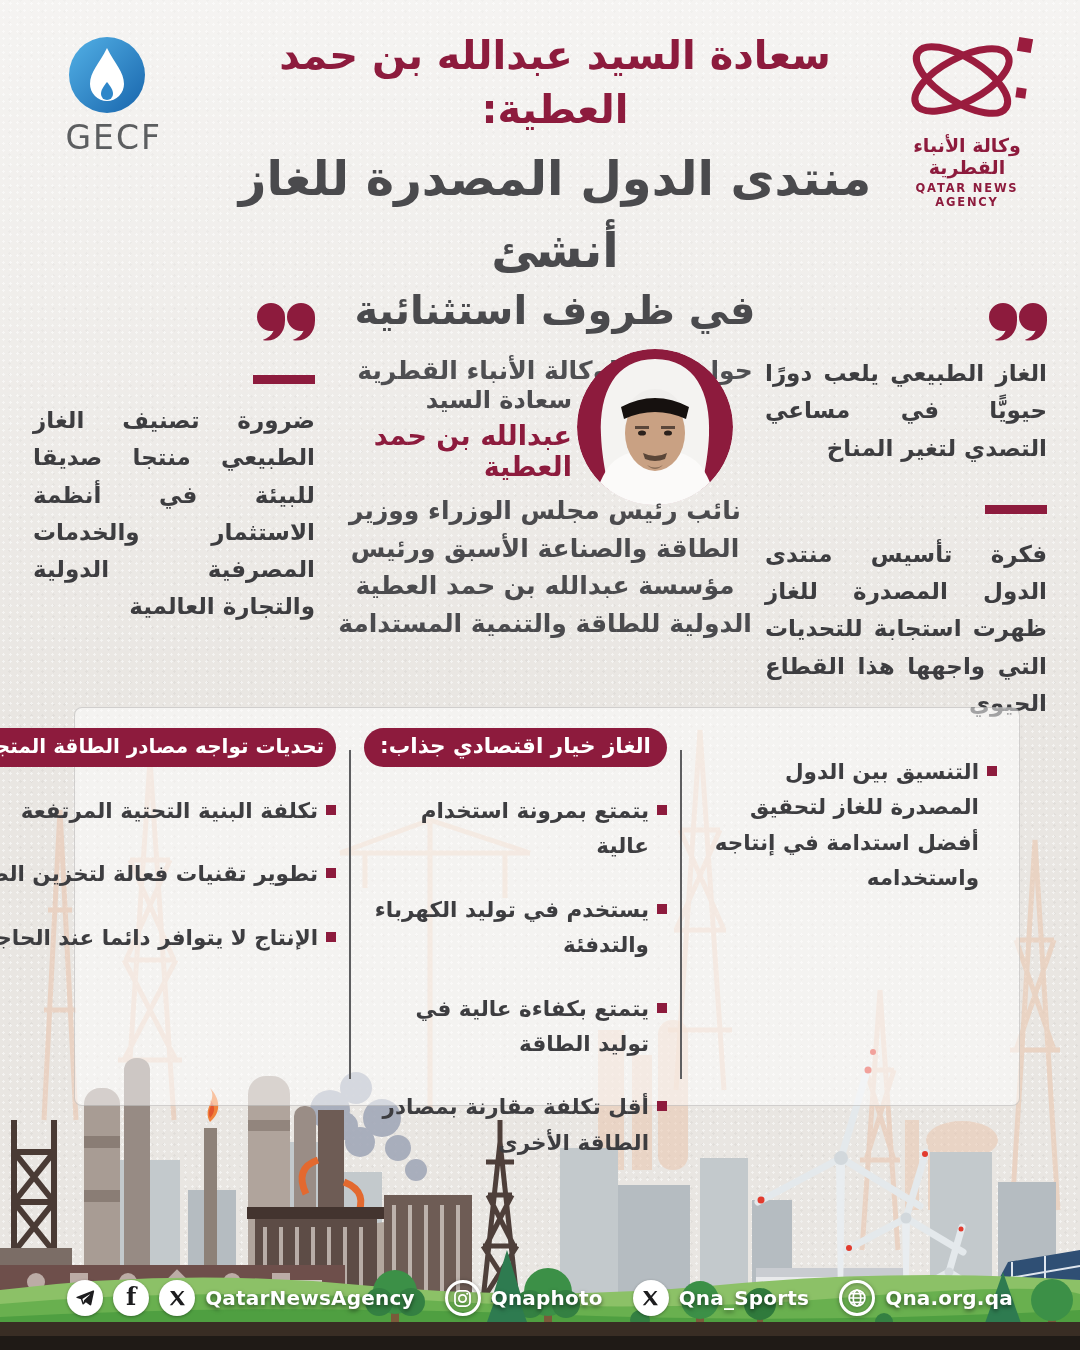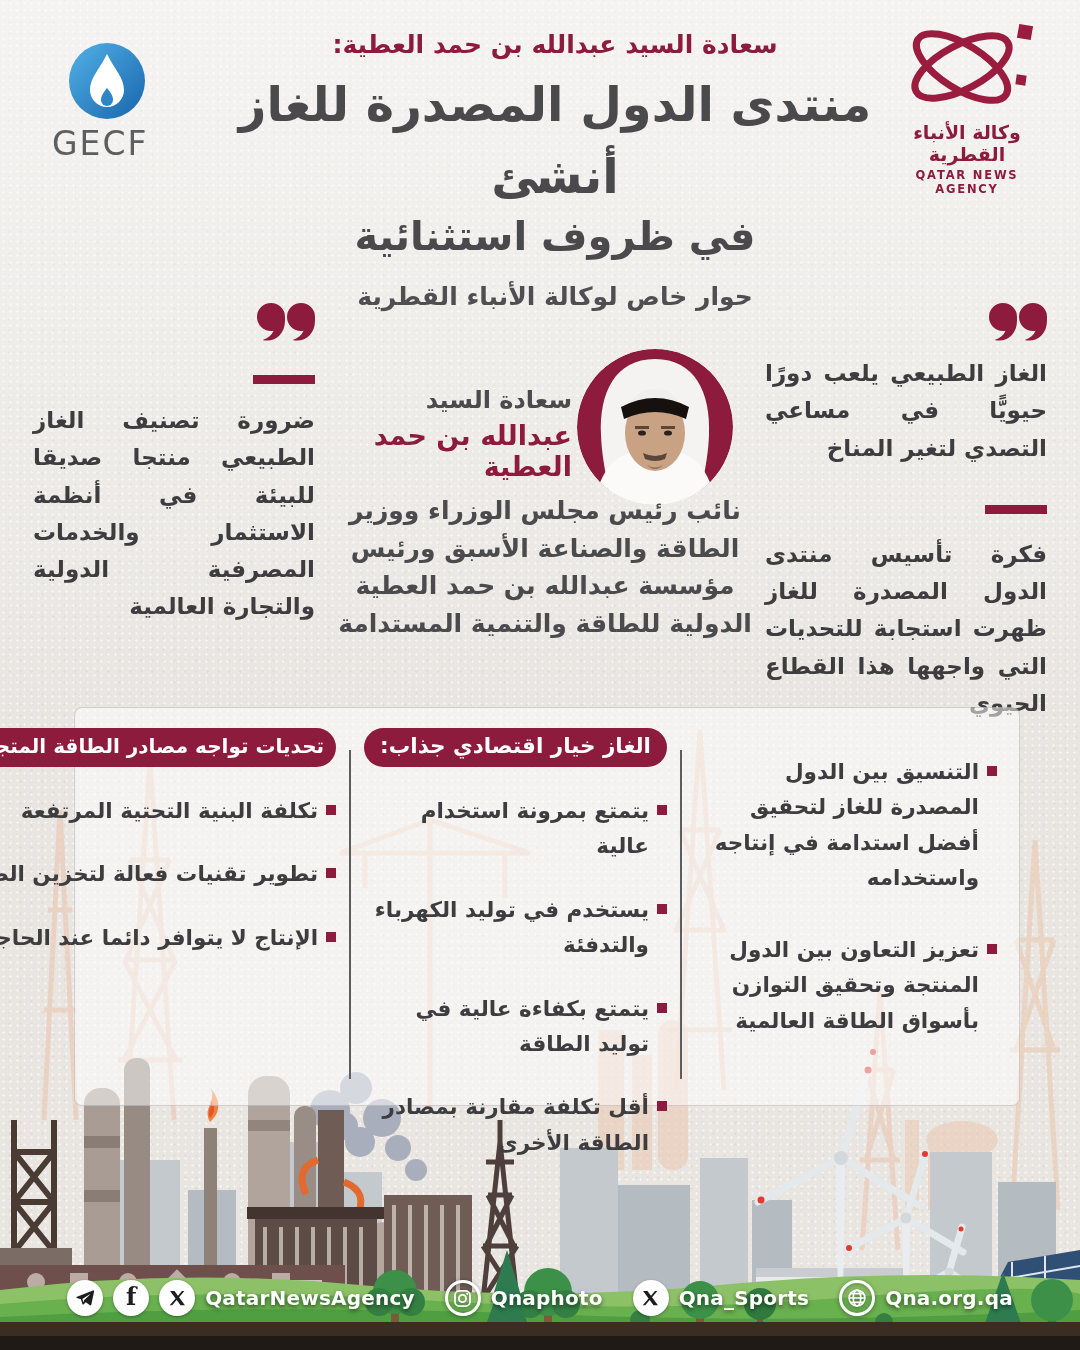--- a/index.html
+++ b/index.html
@@ -7,29 +7,29 @@
        font-family:"DejaVu Sans",sans-serif;
        background-color:#e9e6e2;
        background-image:radial-gradient(rgba(255,255,255,.5) 1px,transparent 1.4px),
                         radial-gradient(rgba(0,0,0,.035) 1px,transparent 1.4px);
        background-size:7px 7px,11px 11px;background-position:0 0,4px 6px;}
   .canvas{position:absolute;inset:0;}
   .topwash{position:absolute;left:0;top:0;width:1080px;height:720px;
            background:linear-gradient(180deg,rgba(255,255,255,.55),rgba(255,255,255,0));pointer-events:none;z-index:1;}
   .scene{position:absolute;left:0;bottom:0;z-index:1;}
   
-  .gecf{position:absolute;left:52px;top:42px;width:110px;text-align:left;z-index:3;}
+  .gecf{position:absolute;left:52px;top:36px;width:110px;text-align:right;z-index:3;}
   .gecf .flame-circle{width:78px;height:78px;margin:0 auto;}
   .gecf .gecf-text{margin-top:4px;font-size:33px;letter-spacing:2px;color:#5c5e60;font-weight:400;}
-  .qna{position:absolute;right:28px;top:19px;width:170px;text-align:center;z-index:3;}
+  .qna{position:absolute;right:28px;top:32px;width:170px;text-align:center;z-index:3;}
   .qna .qna-ar{color:#8d1b3d;font-weight:800;font-size:19px;margin-top:2px;direction:rtl;}
   .qna .qna-en{color:#8d1b3d;font-weight:700;font-size:11.5px;letter-spacing:1.8px;margin-top:3px;}
   
   .headline{position:absolute;left:230px;top:28px;width:650px;text-align:center;direction:rtl;z-index:3;}
-  .headline .h1{color:#8d1b3d;font-weight:800;font-size:25px;line-height:1.35;}
+  .headline .h1{color:#8d1b3d;font-weight:800;font-size:40px;line-height:1.35;}
   .headline .h2{color:#4a4a4d;font-weight:800;font-size:48px;line-height:1.5;margin-top:6px;}
   .headline .h3{color:#4a4a4d;font-weight:800;font-size:40px;line-height:1.2;}
   .headline .sub{color:#4f4f52;font-weight:700;font-size:25px;margin-top:22px;}
   
   .quote{position:absolute;top:303px;width:282px;direction:rtl;text-align:justify;text-align-last:right;z-index:3;}
   .quote.left{left:33px;}
   .quote.right{right:33px;}
   .quote .qicon{display:block;text-align:left;direction:ltr;margin-left:auto;width:60px;text-align:right;}
   .quote p{margin:10px 0 0;color:#3d3d40;font-weight:700;font-size:23px;line-height:1.62;}
   .sep-dash{width:62px;height:9px;background:#8d1b3d;margin:38px 0 22px auto;}
@@ -358,24 +358,20 @@
 
   <div class="person-desc">نائب رئيس مجلس الوزراء ووزير الطاقة والصناعة الأسبق ورئيس مؤسسة عبدالله بن حمد العطية الدولية للطاقة والتنمية المستدامة</div>
 
   <div class="panel">
     <div class="col c-goals">
       <div class="items">
         <div class="item">
             <span class="sq"></span>
             <p>التنسيق بين الدول المصدرة للغاز لتحقيق أفضل استدامة في إنتاجه واستخدامه</p>
           </div>
-        <div class="item">
-            <span class="sq"></span>
-            <p>تعزيز التعاون بين الدول المنتجة وتحقيق التوازن بأسواق الطاقة العالمية</p>
-          </div>
       </div>
     </div>
     <div class="col c-econ">
       <span class="pill">الغاز خيار اقتصادي جذاب:</span>
       <div class="items">
         <div class="item">
             <span class="sq"></span>
             <p>يتمتع بمرونة استخدام عالية</p>
           </div>
         <div class="item">

